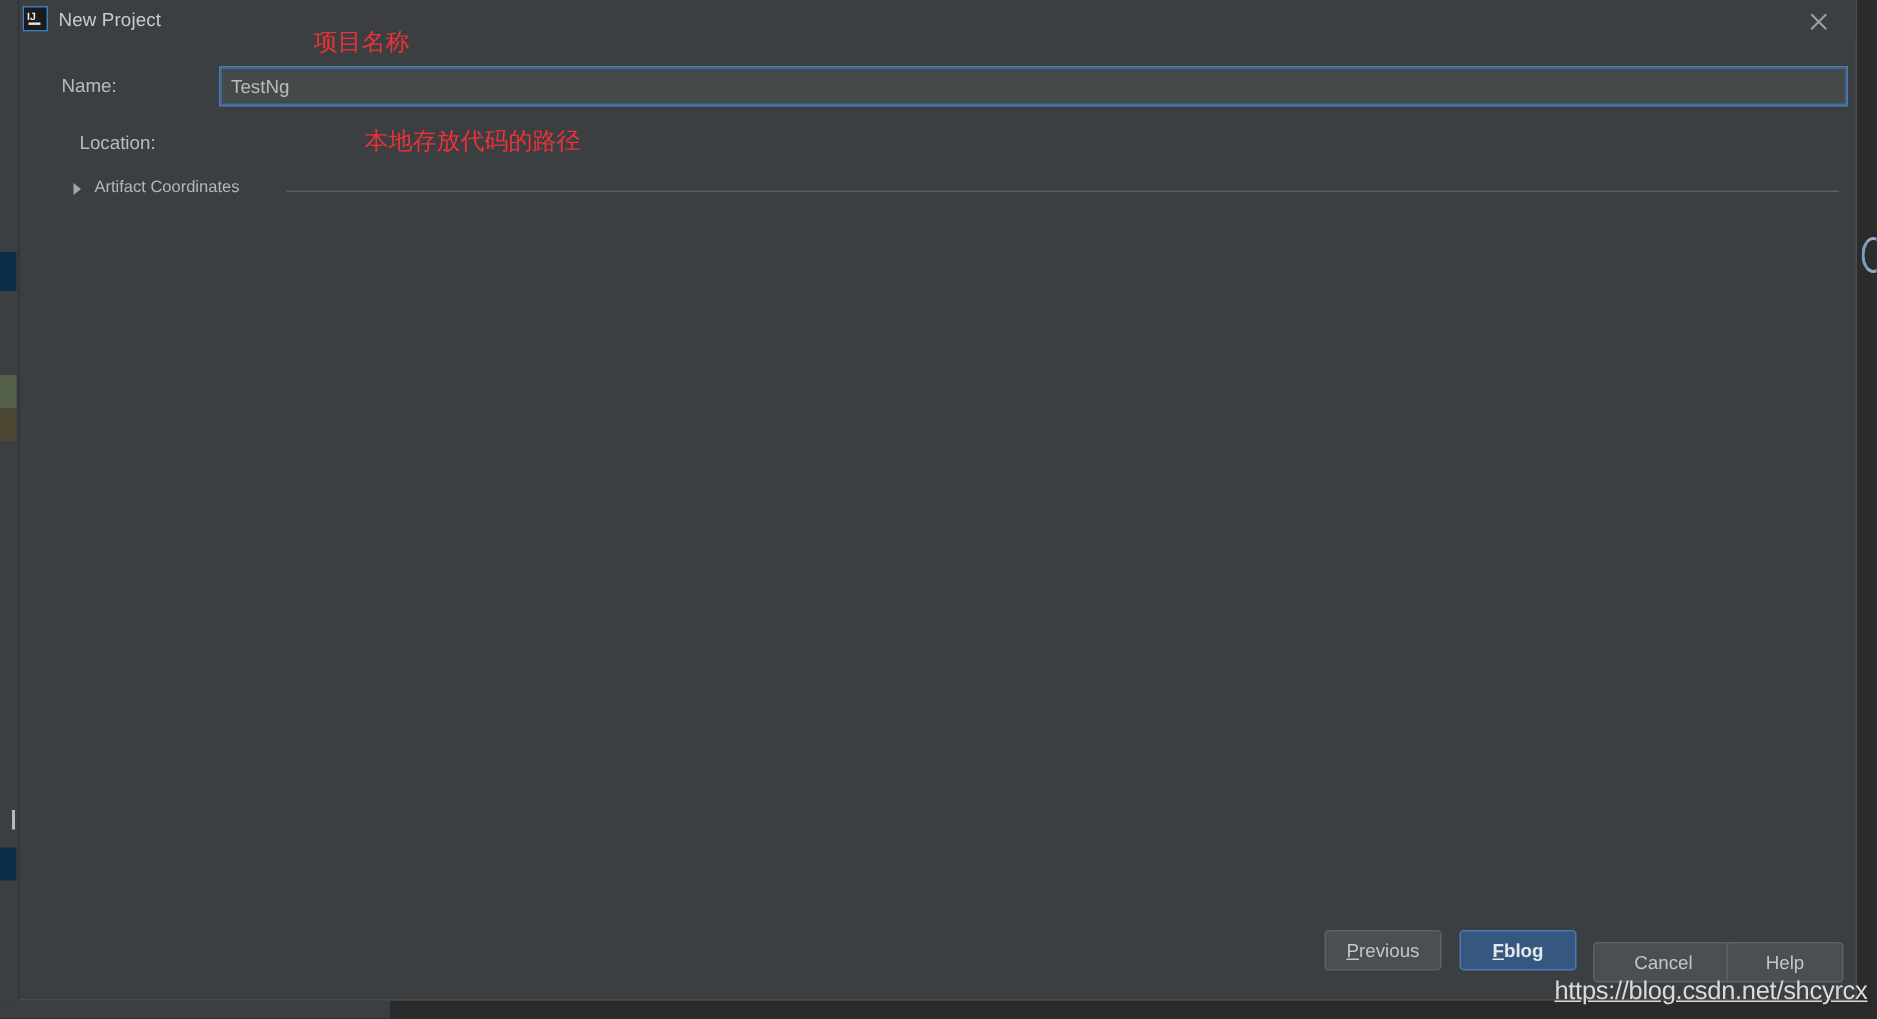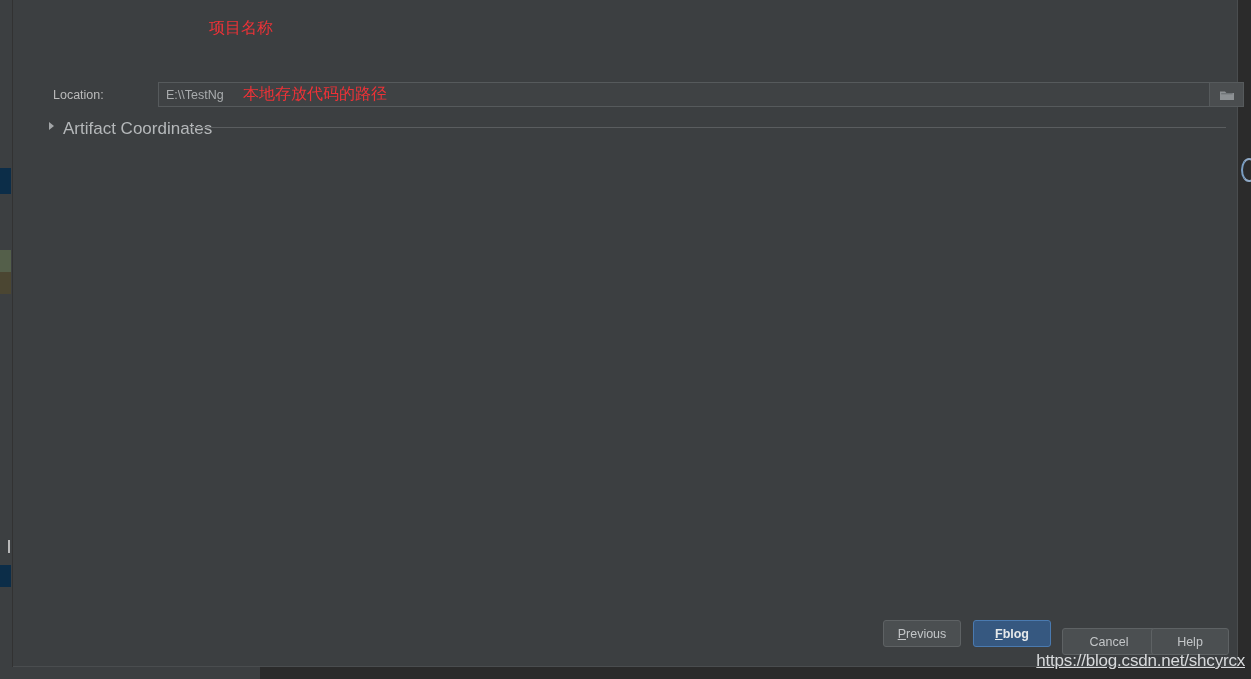--- a/index.html
+++ b/index.html
@@ -186,21 +186,21 @@
     position: absolute;
     left: 36px; top: 4px;
     width: 0; height: 0;
     border-left: 5px solid #a3a6a8;
     border-top: 4px solid transparent;
     border-bottom: 4px solid transparent;
   }
   #artifact-label {
     position: absolute;
     left: 50px; top: 1px;
-    font-size: 17px;
+    font-size: 11px;
     color: #b5b8ba;
     white-space: nowrap;
   }
   #artifact-separator {
     position: absolute;
     left: 178px; top: 9px;
     width: 1035px; height: 1px;
     background: #5a5d5f;
   }
 
@@ -275,33 +275,42 @@
       <div class="ide-chip" style="top: 565px; height: 22px; background: rgb(12, 45, 72);"></div>
     </div>
   <div class="ide-caret"></div>
   <div class="ide-bottom-strip"></div>
   <div class="ide-bottom-left-strip"></div>
   <div class="ide-right-arc"></div>
 </div>
 
 <div id="dialog">
 
-
+  <div id="titlebar">
+    <div id="app-icon">
+      <svg width="13" height="13" viewBox="0 0 13 13">
+        <text x="1" y="7" font-family="Liberation Sans, sans-serif" font-size="7" font-weight="bold" fill="#e8e8e8">IJ</text>
+        <rect x="2" y="9" width="8" height="1.6" fill="#e8e8e8"></rect>
+      </svg>
+    </div>
+    <div id="dialog-title">New Project</div>
+    <div id="close-button">
+      <svg width="13" height="13" viewBox="0 0 13 13">
+        <path d="M1.5 1.5 L11.5 11.5 M11.5 1.5 L1.5 11.5" stroke="#9fa2a4" stroke-width="1.3" fill="none"></path>
+      </svg>
+    </div>
+  </div>
+
+  <div class="form-row" id="row-name">
+    <span class="field-label" id="label-name">Name:</span>
+    <input id="name-input" type="text" value="TestNg" style="">
+  </div>
 
   <div class="form-row" id="row-location">
     <span class="field-label" id="label-location">Location:</span>
-    <div id="location-wrap">
-      <input id="location-input" type="text" value="E:\\TestNg" style="">
-      <div id="browse-button">
-        <svg width="16" height="13" viewBox="0 0 16 13">
-          <path d="M1 3.5 h5 l1.4 1.6 H15 V12 H1 Z" fill="#8d9194"></path>
-          <path d="M2.2 5.2 h11.4 v1.1 H2.2 Z" fill="#6a6e71"></path>
-        </svg>
-      </div>
-    </div>
   </div>
 
   <div id="artifact-row">
     <span id="artifact-triangle"></span>
     <span id="artifact-label">Artifact Coordinates</span>
     <span id="artifact-separator"></span>
   </div>
 
   <div class="annotation" id="annotation-name">项目名称</div>
   <div class="annotation" id="annotation-location">本地存放代码的路径</div>

